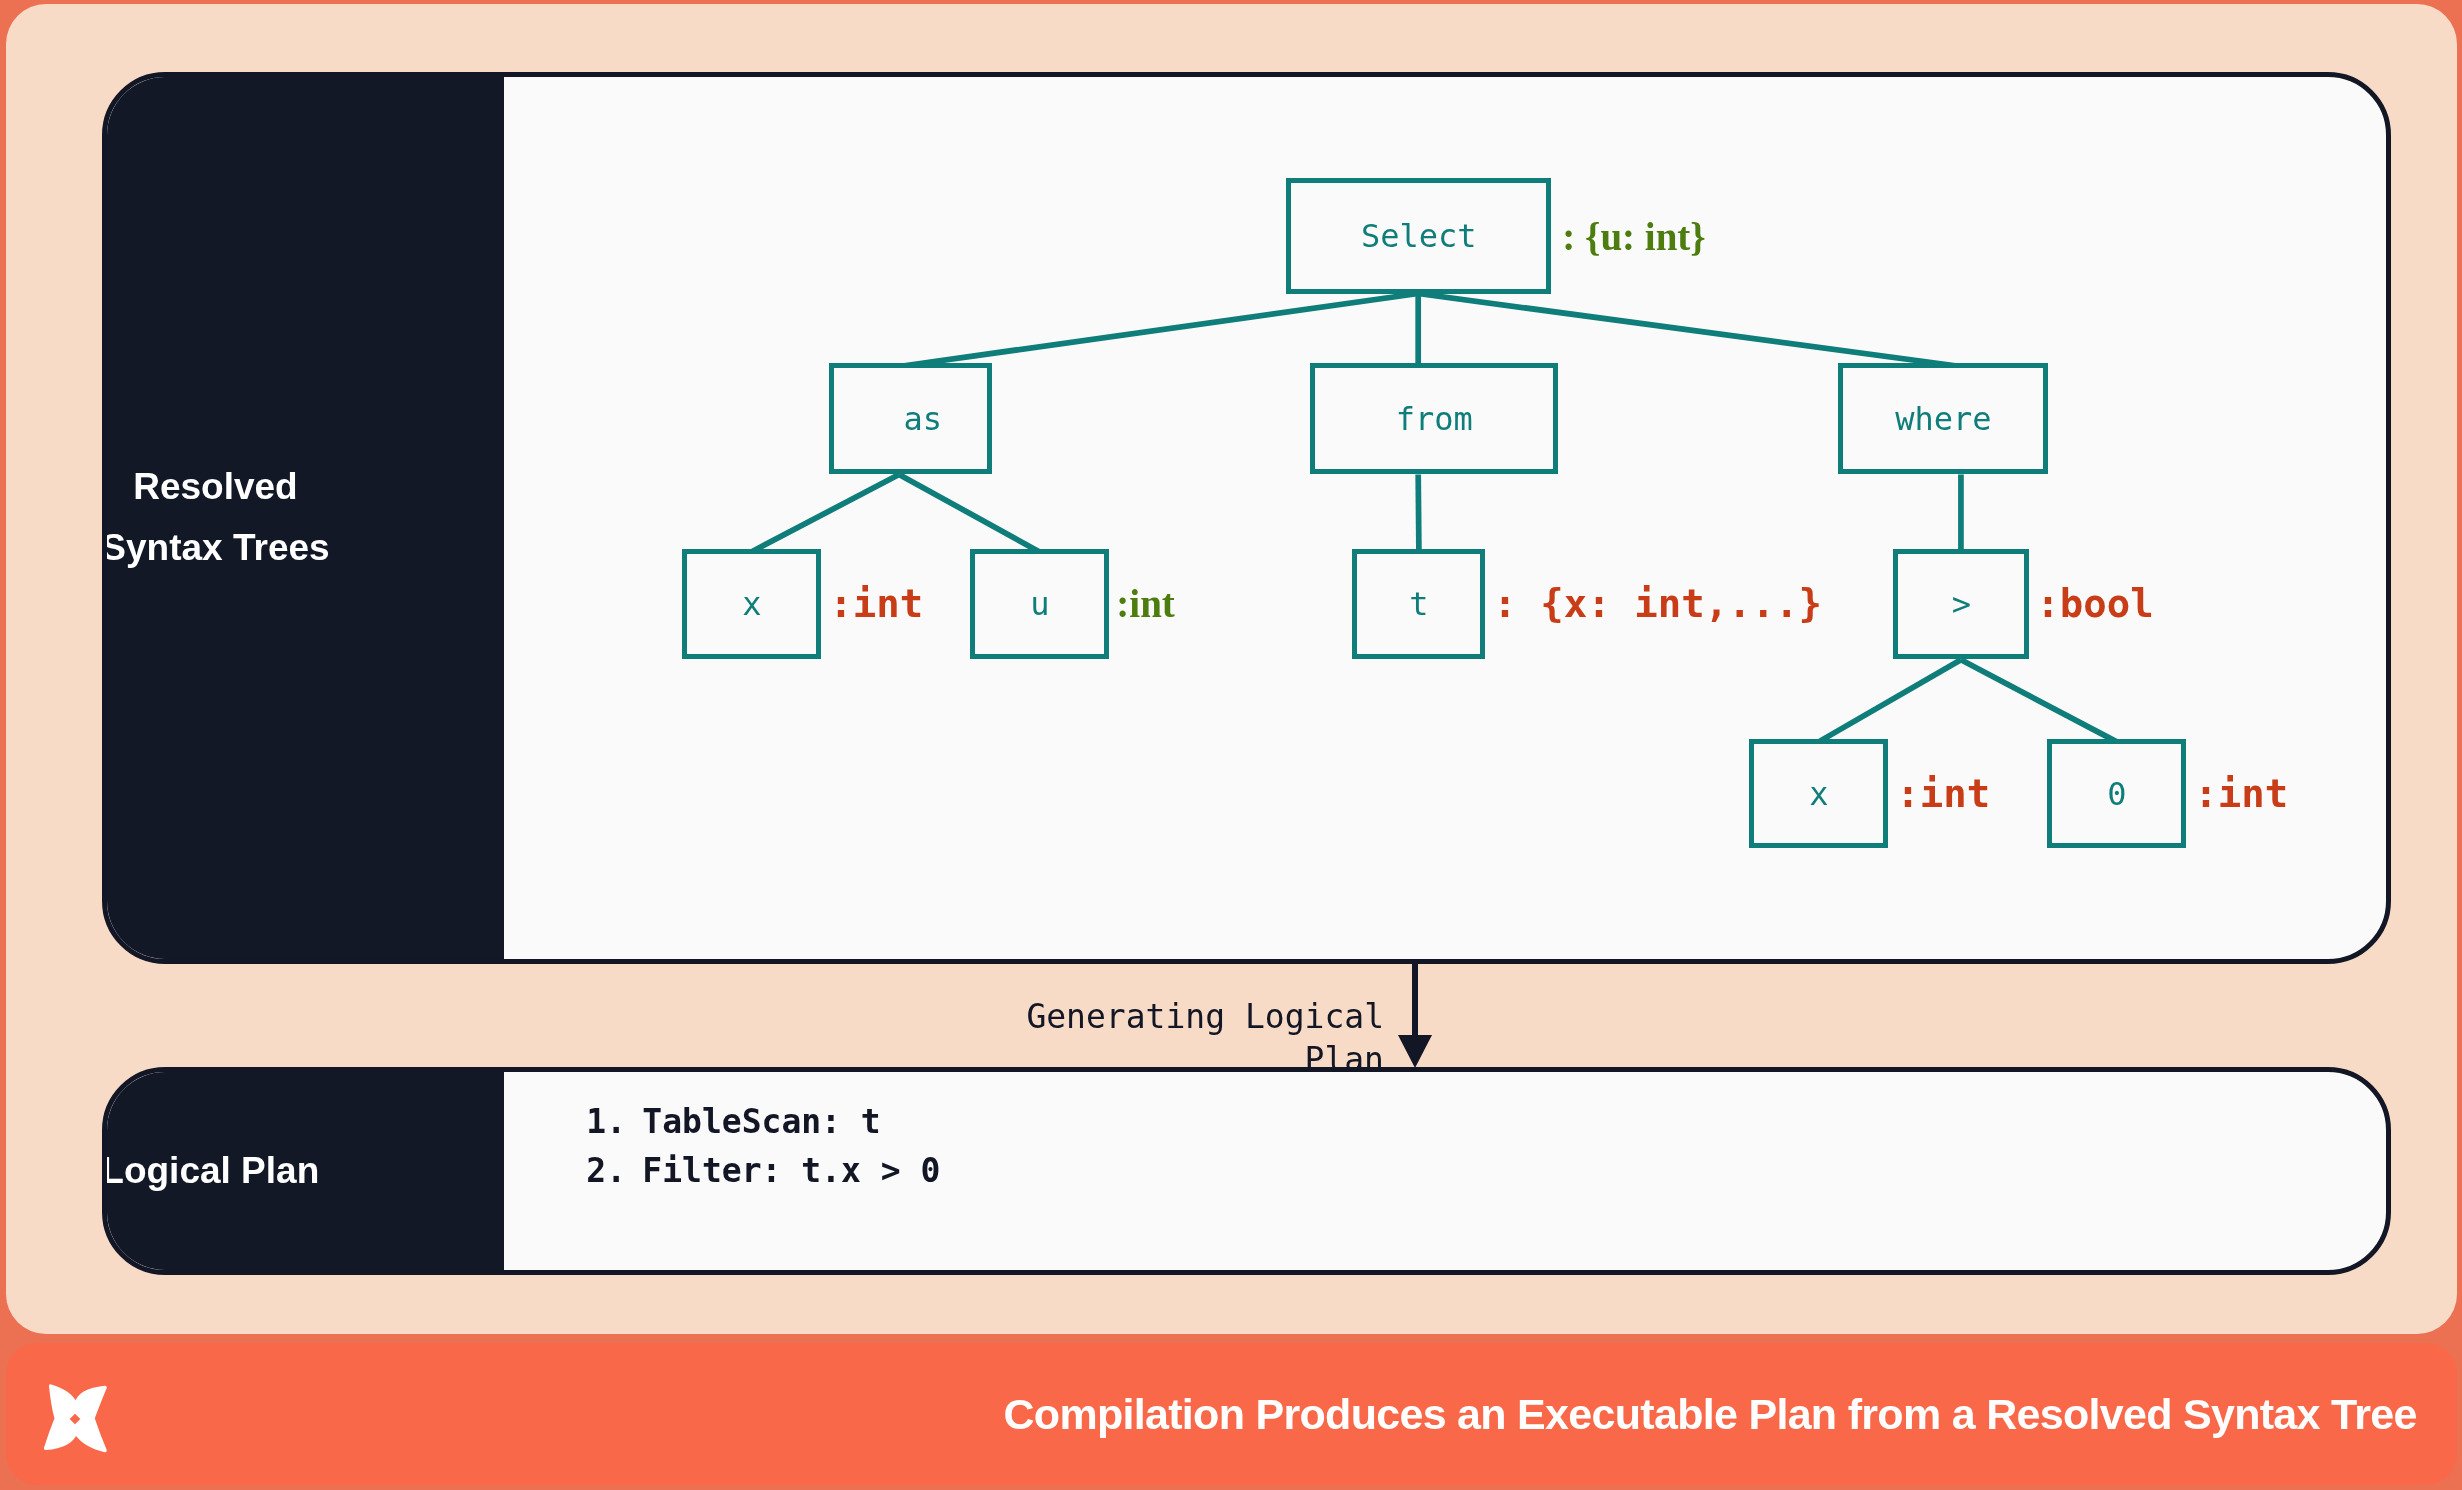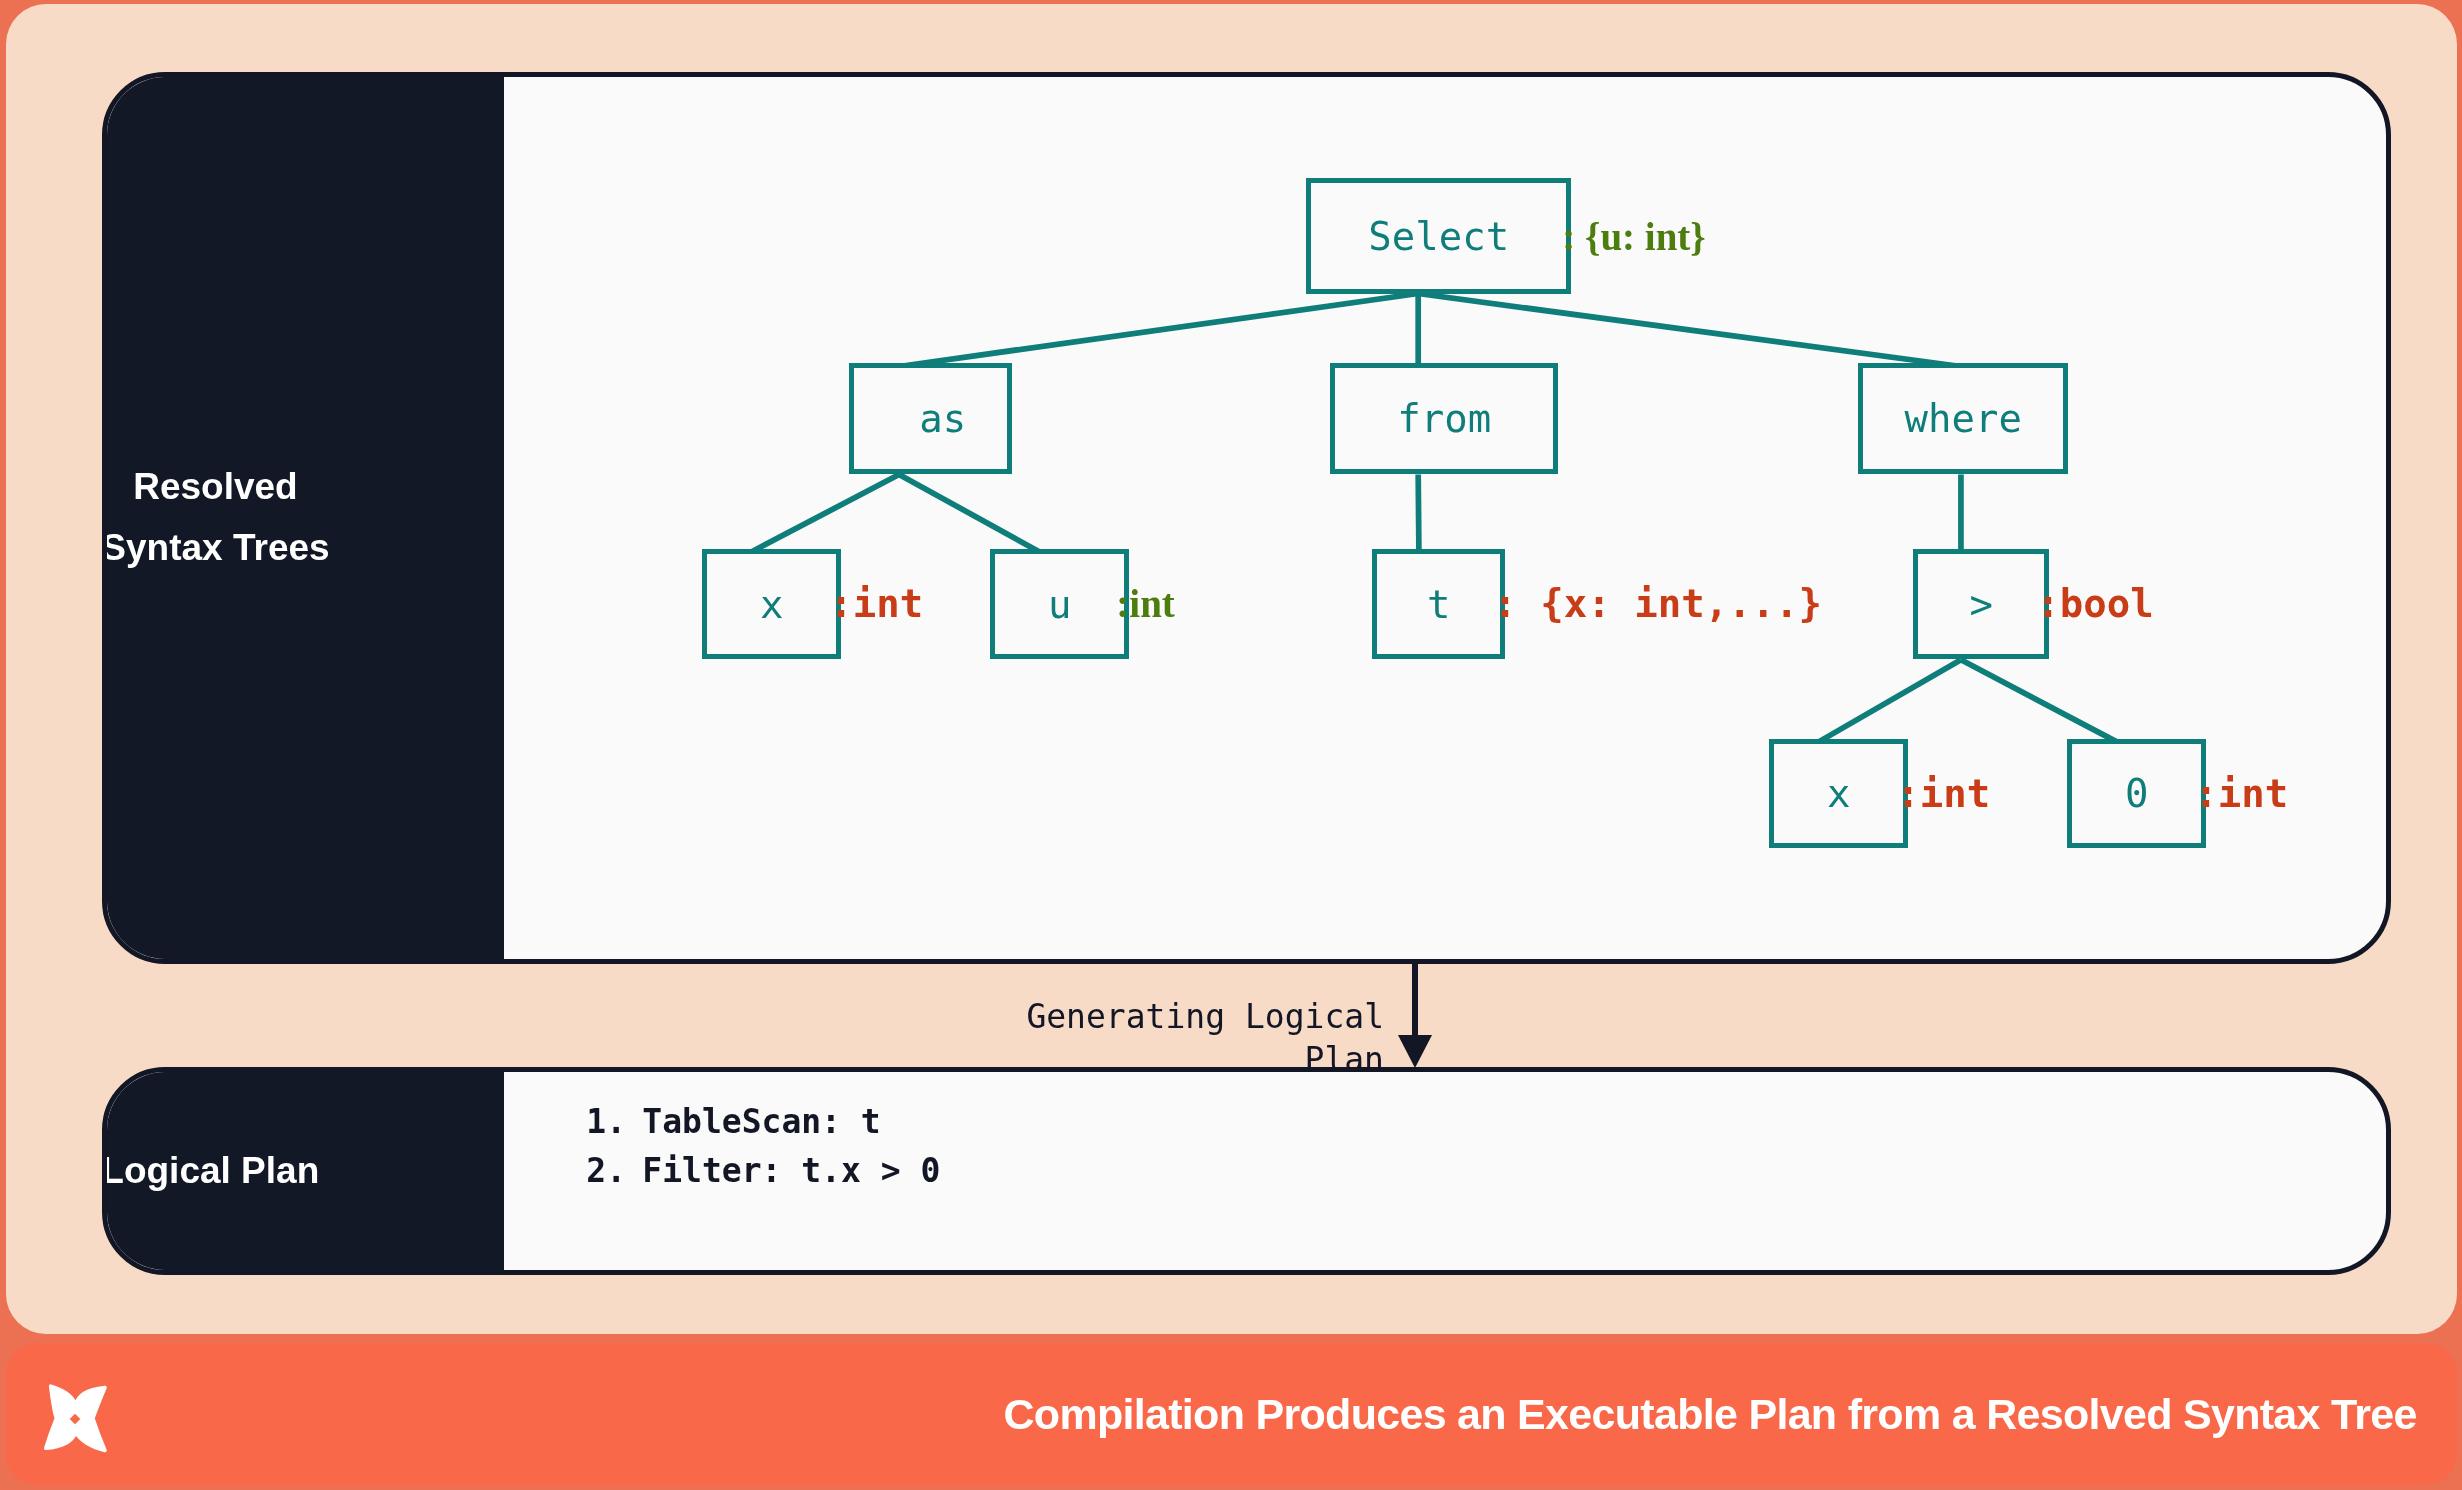--- a/index.html
+++ b/index.html
@@ -18,21 +18,21 @@
   .layer-bottom{width:2289px;height:208px;}
   .sidebar{position:absolute;left:0;top:0;width:403px;background:#131826;
            display:flex;align-items:center;justify-content:flex-start;text-align:center;}
   .sidebar-top{height:892px;}
   .sidebar-bottom{height:208px;}
   .sidebar-label{color:#ffffff;font-weight:bold;font-size:37px;line-height:61px;}
   
   .edges{position:absolute;left:0;top:0;}
   .node{position:absolute;background:#fafafa;border:5.7px solid #0f7e7a;box-sizing:border-box;
         display:flex;align-items:center;justify-content:center;
-        font-family:"DejaVu Sans Mono", monospace;font-size:39px;color:#0f7e7a;margin-left:20px;}
+        font-family:"DejaVu Sans Mono", monospace;font-size:32px;color:#0f7e7a;}
   .ann{position:absolute;font-family:"DejaVu Sans Mono", monospace;font-size:39px;
        font-weight:bold;line-height:49px;white-space:pre;}
   .ann-navy{color:#4d7c0f;font-family:Liberation Serif, serif;}
   .ann-red{color:#c83d17;}
   
   .transition-label{position:absolute;top:995px;left:929px;width:455px;text-align:right;
         font-family:"DejaVu Sans Mono", monospace;font-size:33px;color:#131725;line-height:43px;}
   .arrow-line{position:absolute;left:1412px;top:964px;width:5.7px;height:74px;background:#131725;}
   .arrow-head{position:absolute;left:1398px;top:1035px;width:0;height:0;
         border-left:17px solid transparent;border-right:17px solid transparent;
@@ -76,21 +76,21 @@
           <line x1="2601" y1="564" x2="2601" y2="672"></line>
           <line x1="2601" y1="823" x2="2402" y2="938"></line>
           <line x1="2601" y1="823" x2="2819" y2="938"></line>
         </g>
       </svg>
 
       <div class="node" style="left:1185px;top:107px;width:265px;height:116px;">Select</div>
       <div class="ann ann-navy" style="left:1461px;top:141px;">: {u: int}</div>
 
       <div class="node" style="left:728px;top:292px;width:163px;height:111px;padding-left:24px;">as</div>
-      <div class="node" style="left:1209px;top:292px;width:228px;height:111px;">from</div>
+      <div class="node" style="left:1209px;top:292px;width:248px;height:111px;">from</div>
       <div class="node" style="left:1737px;top:292px;width:210px;height:111px;">where</div>
 
       <div class="node" style="left:581px;top:478px;width:139px;height:110px;">x</div>
       <div class="ann ann-red" style="left:728px;top:508px;">:int</div>
 
       <div class="node" style="left:869px;top:478px;width:139px;height:110px;">u</div>
       <div class="ann ann-navy" style="left:1015px;top:508px;">:int</div>
 
       <div class="node" style="left:1251px;top:478px;width:133px;height:110px;">t</div>
       <div class="ann ann-red" style="left:1392px;top:508px;">: {x: int,...}</div>

